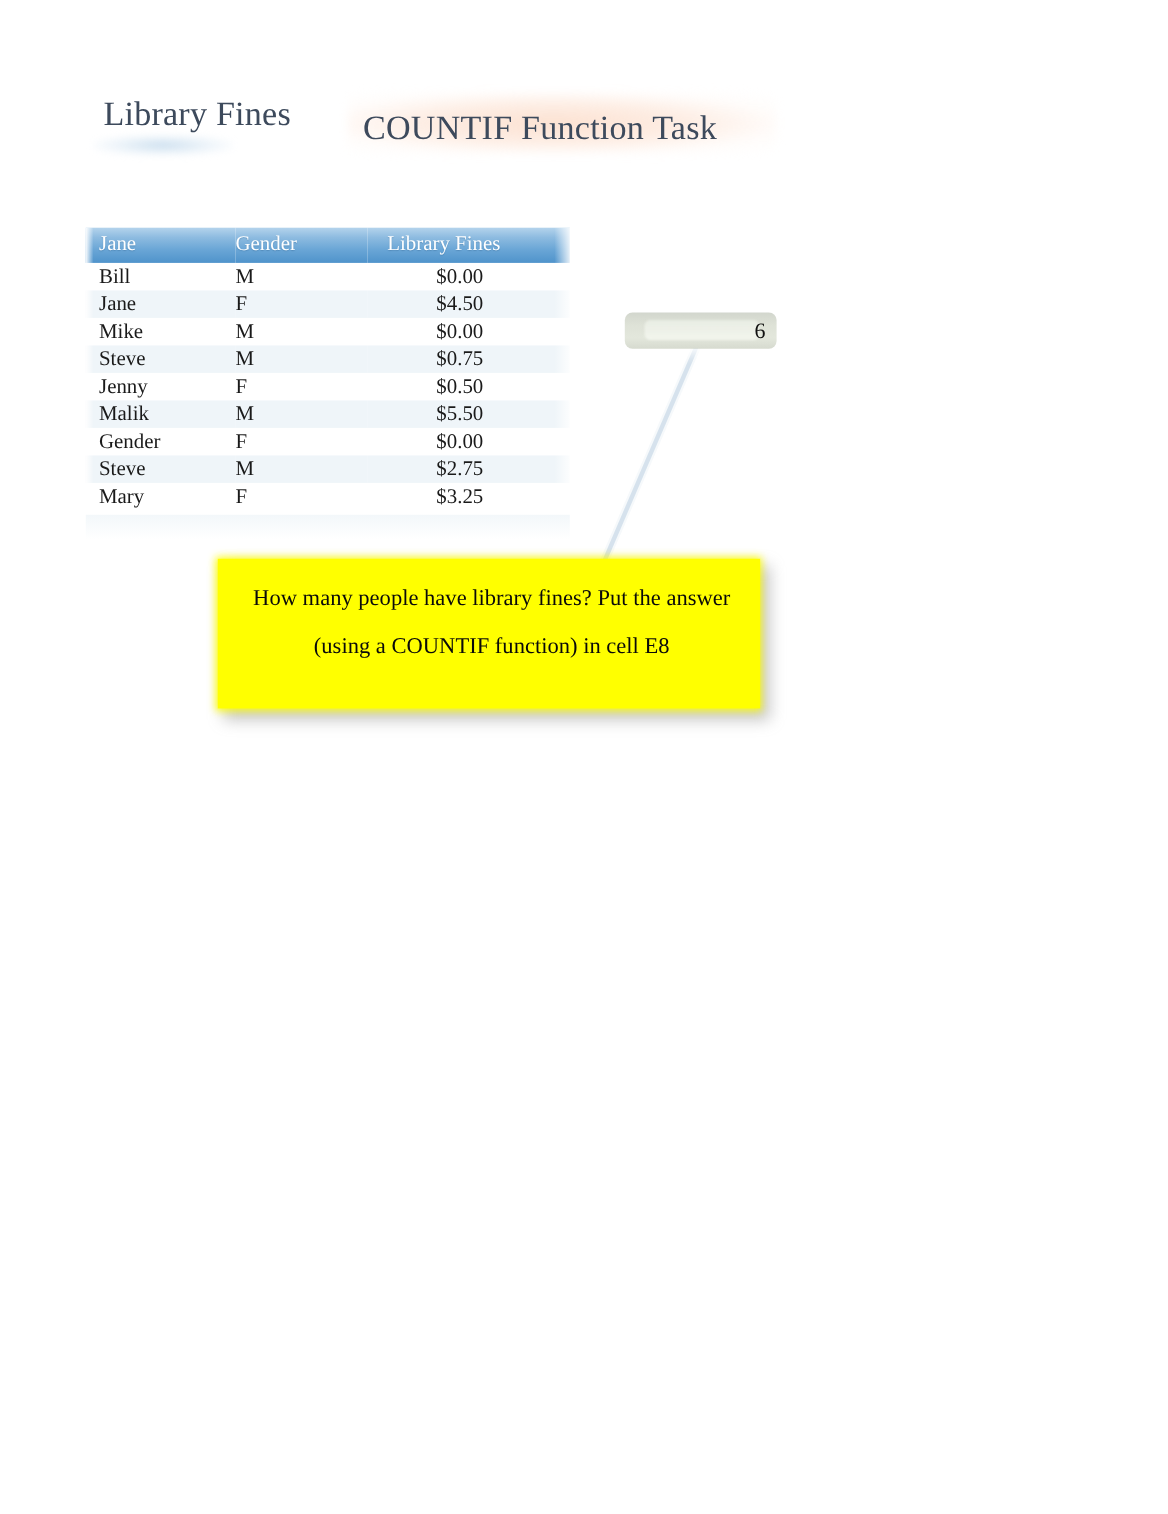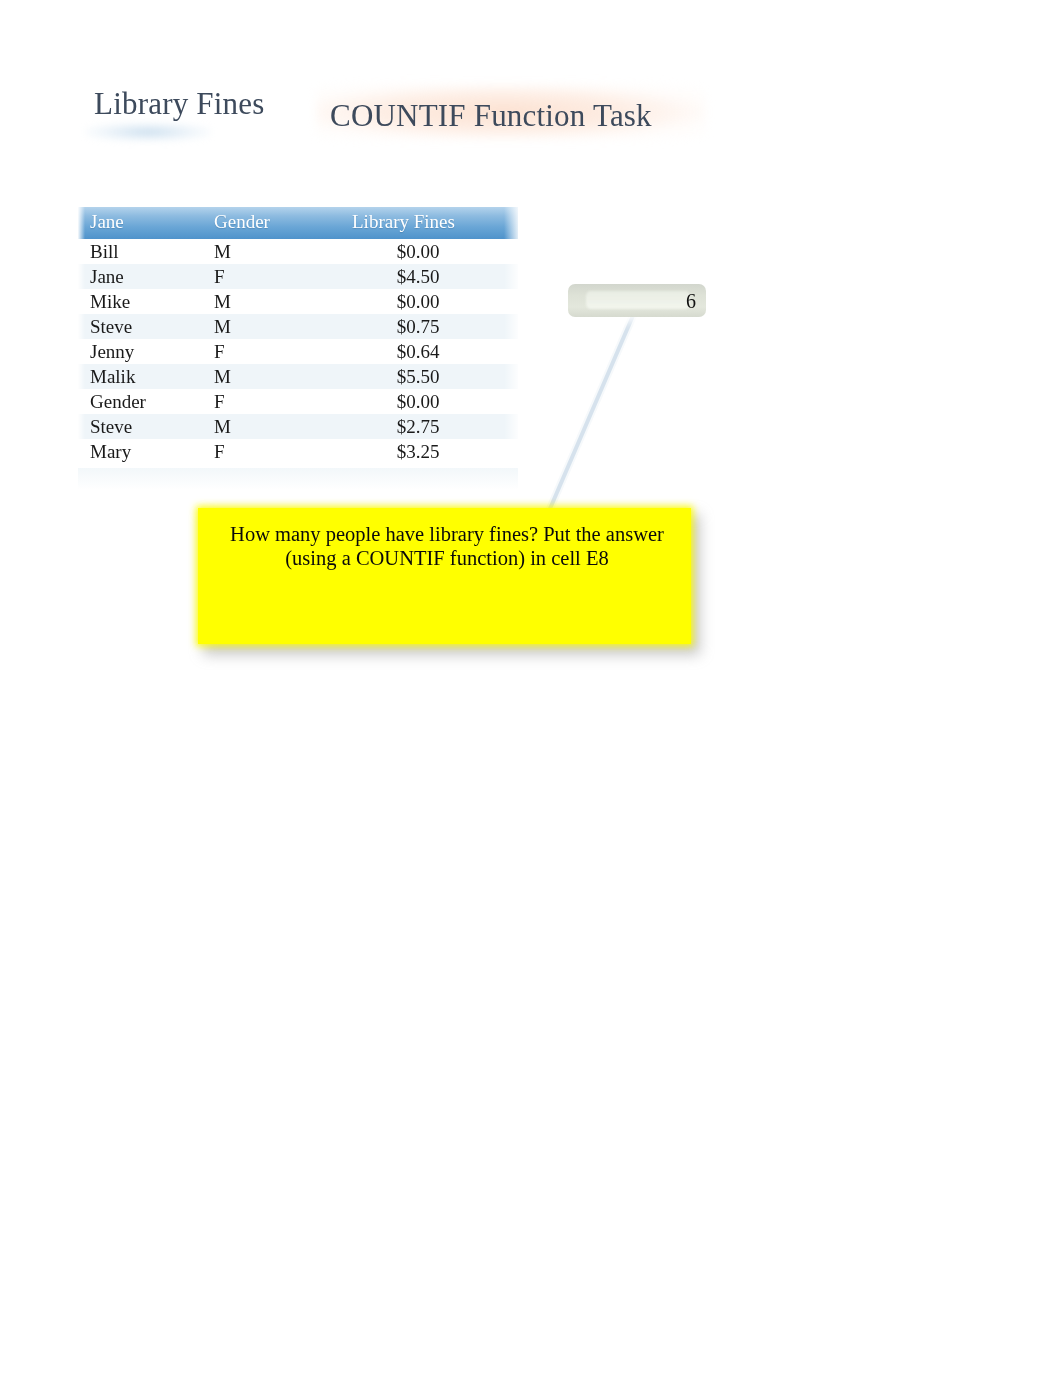--- a/index.html
+++ b/index.html
@@ -192,21 +192,21 @@
     background: #ffff00;
     box-shadow: 0 0 7px 2px rgba(255,255,0,0.9);
   }
   .callout-text {
     position: absolute;
     left: 212px;
     top: 522px;
     width: 470px;
     text-align: center;
     font-size: 20.5px;
-    line-height: 24px;
+    line-height: 44px;
     color: #0a0a0a;
   }
 </style>
 </head>
 <body>
 
 <div class="title-library-glow"></div>
 <div class="title-countif-glow"></div>
 
 <div class="title-row">
@@ -240,21 +240,21 @@
           <td class="c-fines">$0.00</td>
         </tr>
         <tr class="even">
           <td class="c-name">Steve</td>
           <td class="c-gender">M</td>
           <td class="c-fines">$0.75</td>
         </tr>
         <tr class="odd">
           <td class="c-name">Jenny</td>
           <td class="c-gender">F</td>
-          <td class="c-fines">$0.64</td>
+          <td class="c-fines">$0.50</td>
         </tr>
         <tr class="even">
           <td class="c-name">Malik</td>
           <td class="c-gender">M</td>
           <td class="c-fines">$5.50</td>
         </tr>
         <tr class="odd">
           <td class="c-name">Gender</td>
           <td class="c-gender">F</td>
           <td class="c-fines">$0.00</td>

